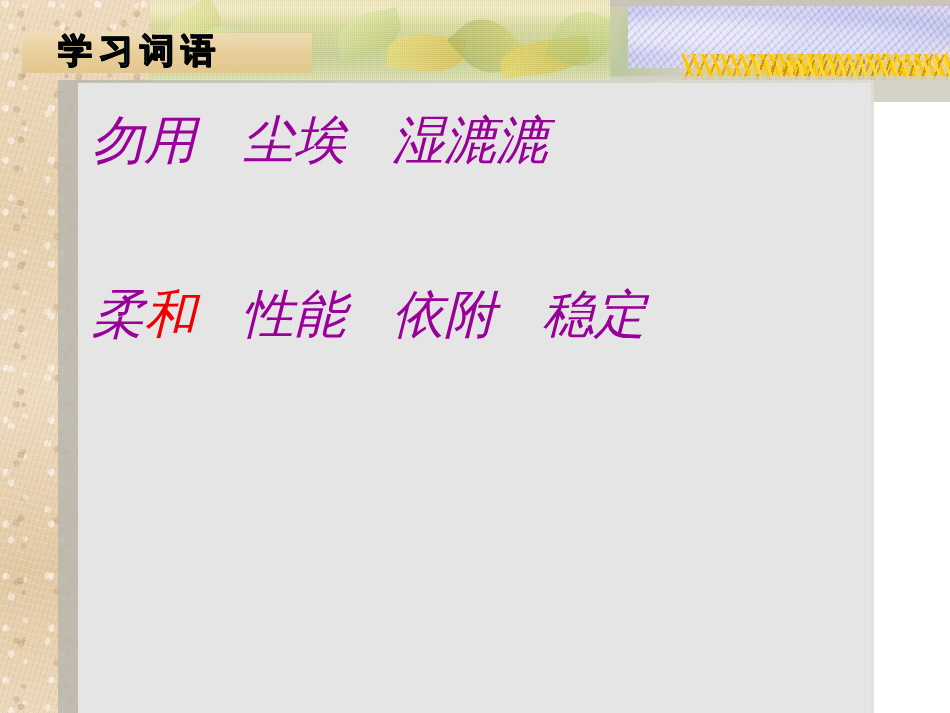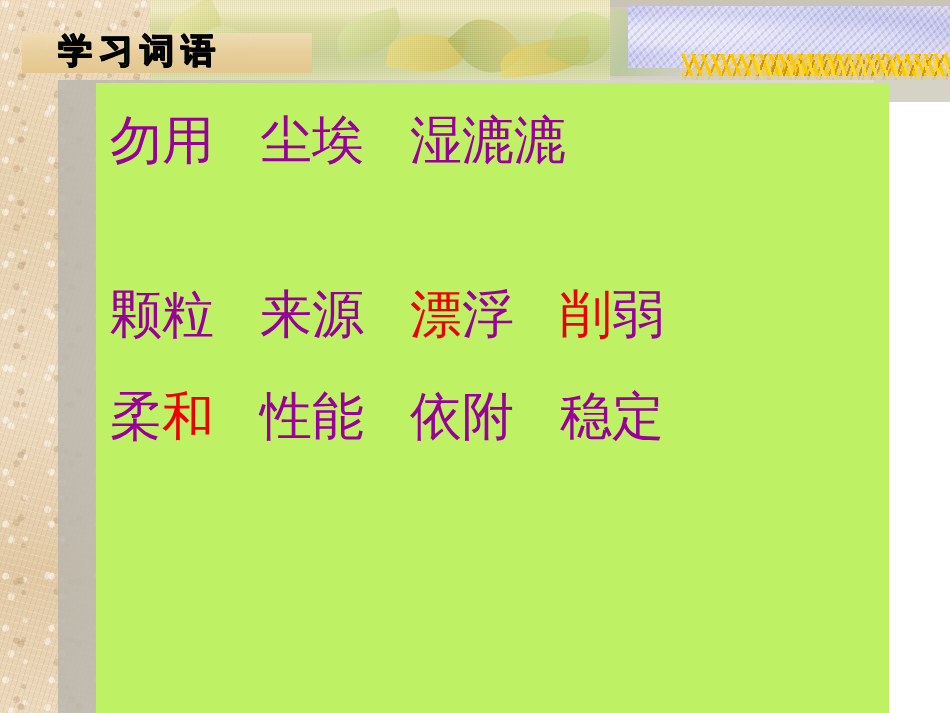--- a/index.html
+++ b/index.html
@@ -86,21 +86,21 @@
     background: linear-gradient(180deg,#f0dcb6 0%, #e9cf9c 45%, #e3c68d 100%);
     opacity: .95;
   }
 
   .slide-title {
     position: absolute;
     left: 58px; top: 28px;
     font-family: "DejaVu Sans", "Liberation Sans", sans-serif;
     font-size: 34px;
     font-weight: bold;
-    color: #14532d;
+    color: #0369a1;
     letter-spacing: 7px;
     line-height: 44px;
     white-space: nowrap;
     -webkit-text-stroke: 1.1px #000;
     text-shadow: 1px 0 0 #000, 0 1px 0 #000, 1px 1px 0 #000;
   }
 
   
   .corner-art {
     position: absolute;
@@ -169,25 +169,26 @@
     position: absolute;
     left: 58px; top: 80px;
     width: 816px; height: 633px;
     background: linear-gradient(90deg,#b9b6ad 0%, #d0cdc5 45%, #e0ddd6 100%);
     opacity: .85;
   }
 
   
   .content-panel {
     position: absolute;
-    left: 96px; top: 83px;
+    left: 78px; top: 83px;
     width: 793px; height: 630px;
-    background: #bef264;
+    background: #e5e5e5;
     padding: 0;
     box-sizing: border-box;
+    font-style: italic;
   }
 
   .word-lines {
     position: absolute;
     left: 14px; top: 6px;
     width: 779px;
   }
 
   .word-line {
     font-family: "DejaVu Serif", "Liberation Serif", serif;
@@ -234,18 +235,17 @@
 
   <div class="title-plate"></div>
   <div class="slide-title">学习词语</div>
 
   <div class="panel-shadow"></div>
 
   <div class="content-panel">
     <div class="word-lines">
         <div class="word-line"><span class="seg-purple">勿用</span><span class="gap-md"></span><span class="seg-purple">尘埃</span><span class="gap-md"></span><span class="seg-purple">湿漉漉</span></div>
         <div class="word-line spacer"></div>
-        <div class="word-line"><span class="seg-purple">颗粒</span><span class="gap-md"></span><span class="seg-purple">来源</span><span class="gap-md"></span><span class="seg-red">漂</span><span class="seg-purple">浮</span><span class="gap-md"></span><span class="seg-red">削</span><span class="seg-purple">弱</span></div>
         <div class="word-line"><span class="seg-purple">柔</span><span class="seg-red">和</span><span class="gap-md"></span><span class="seg-purple">性能</span><span class="gap-md"></span><span class="seg-purple">依附</span><span class="gap-md"></span><span class="seg-purple">稳定</span></div>
       </div>
   </div>
 
 </div>
 
 </body></html>

